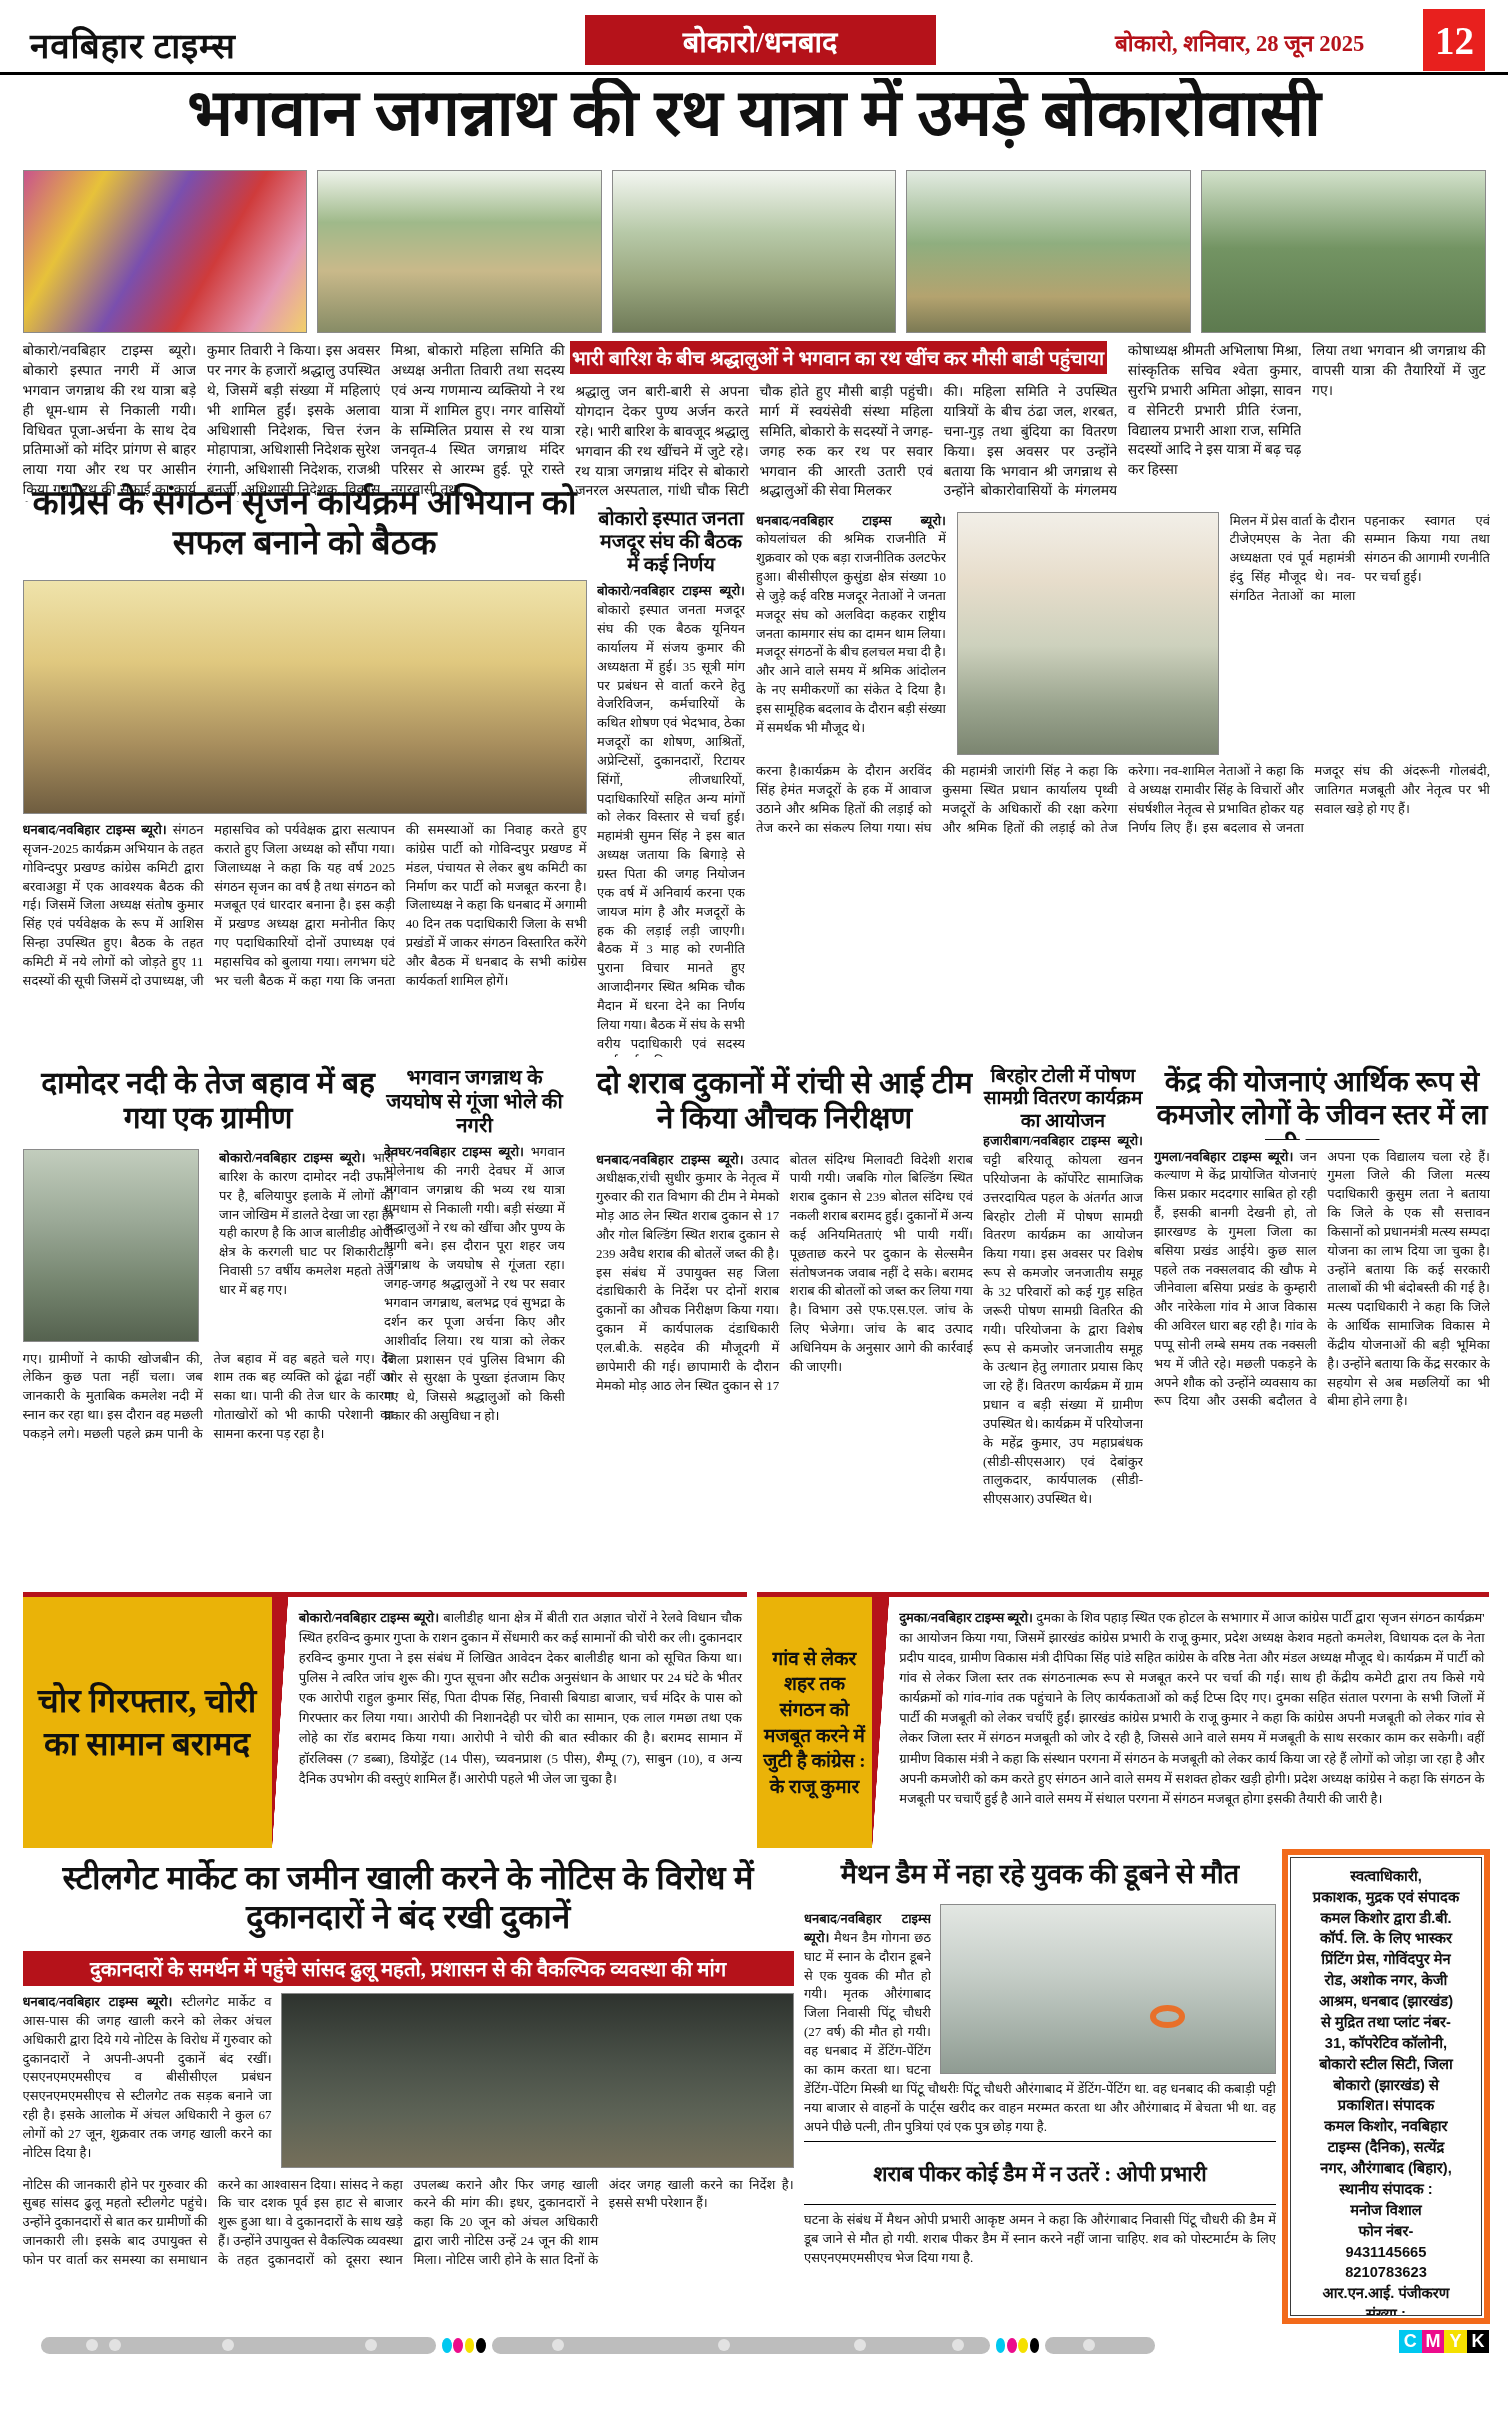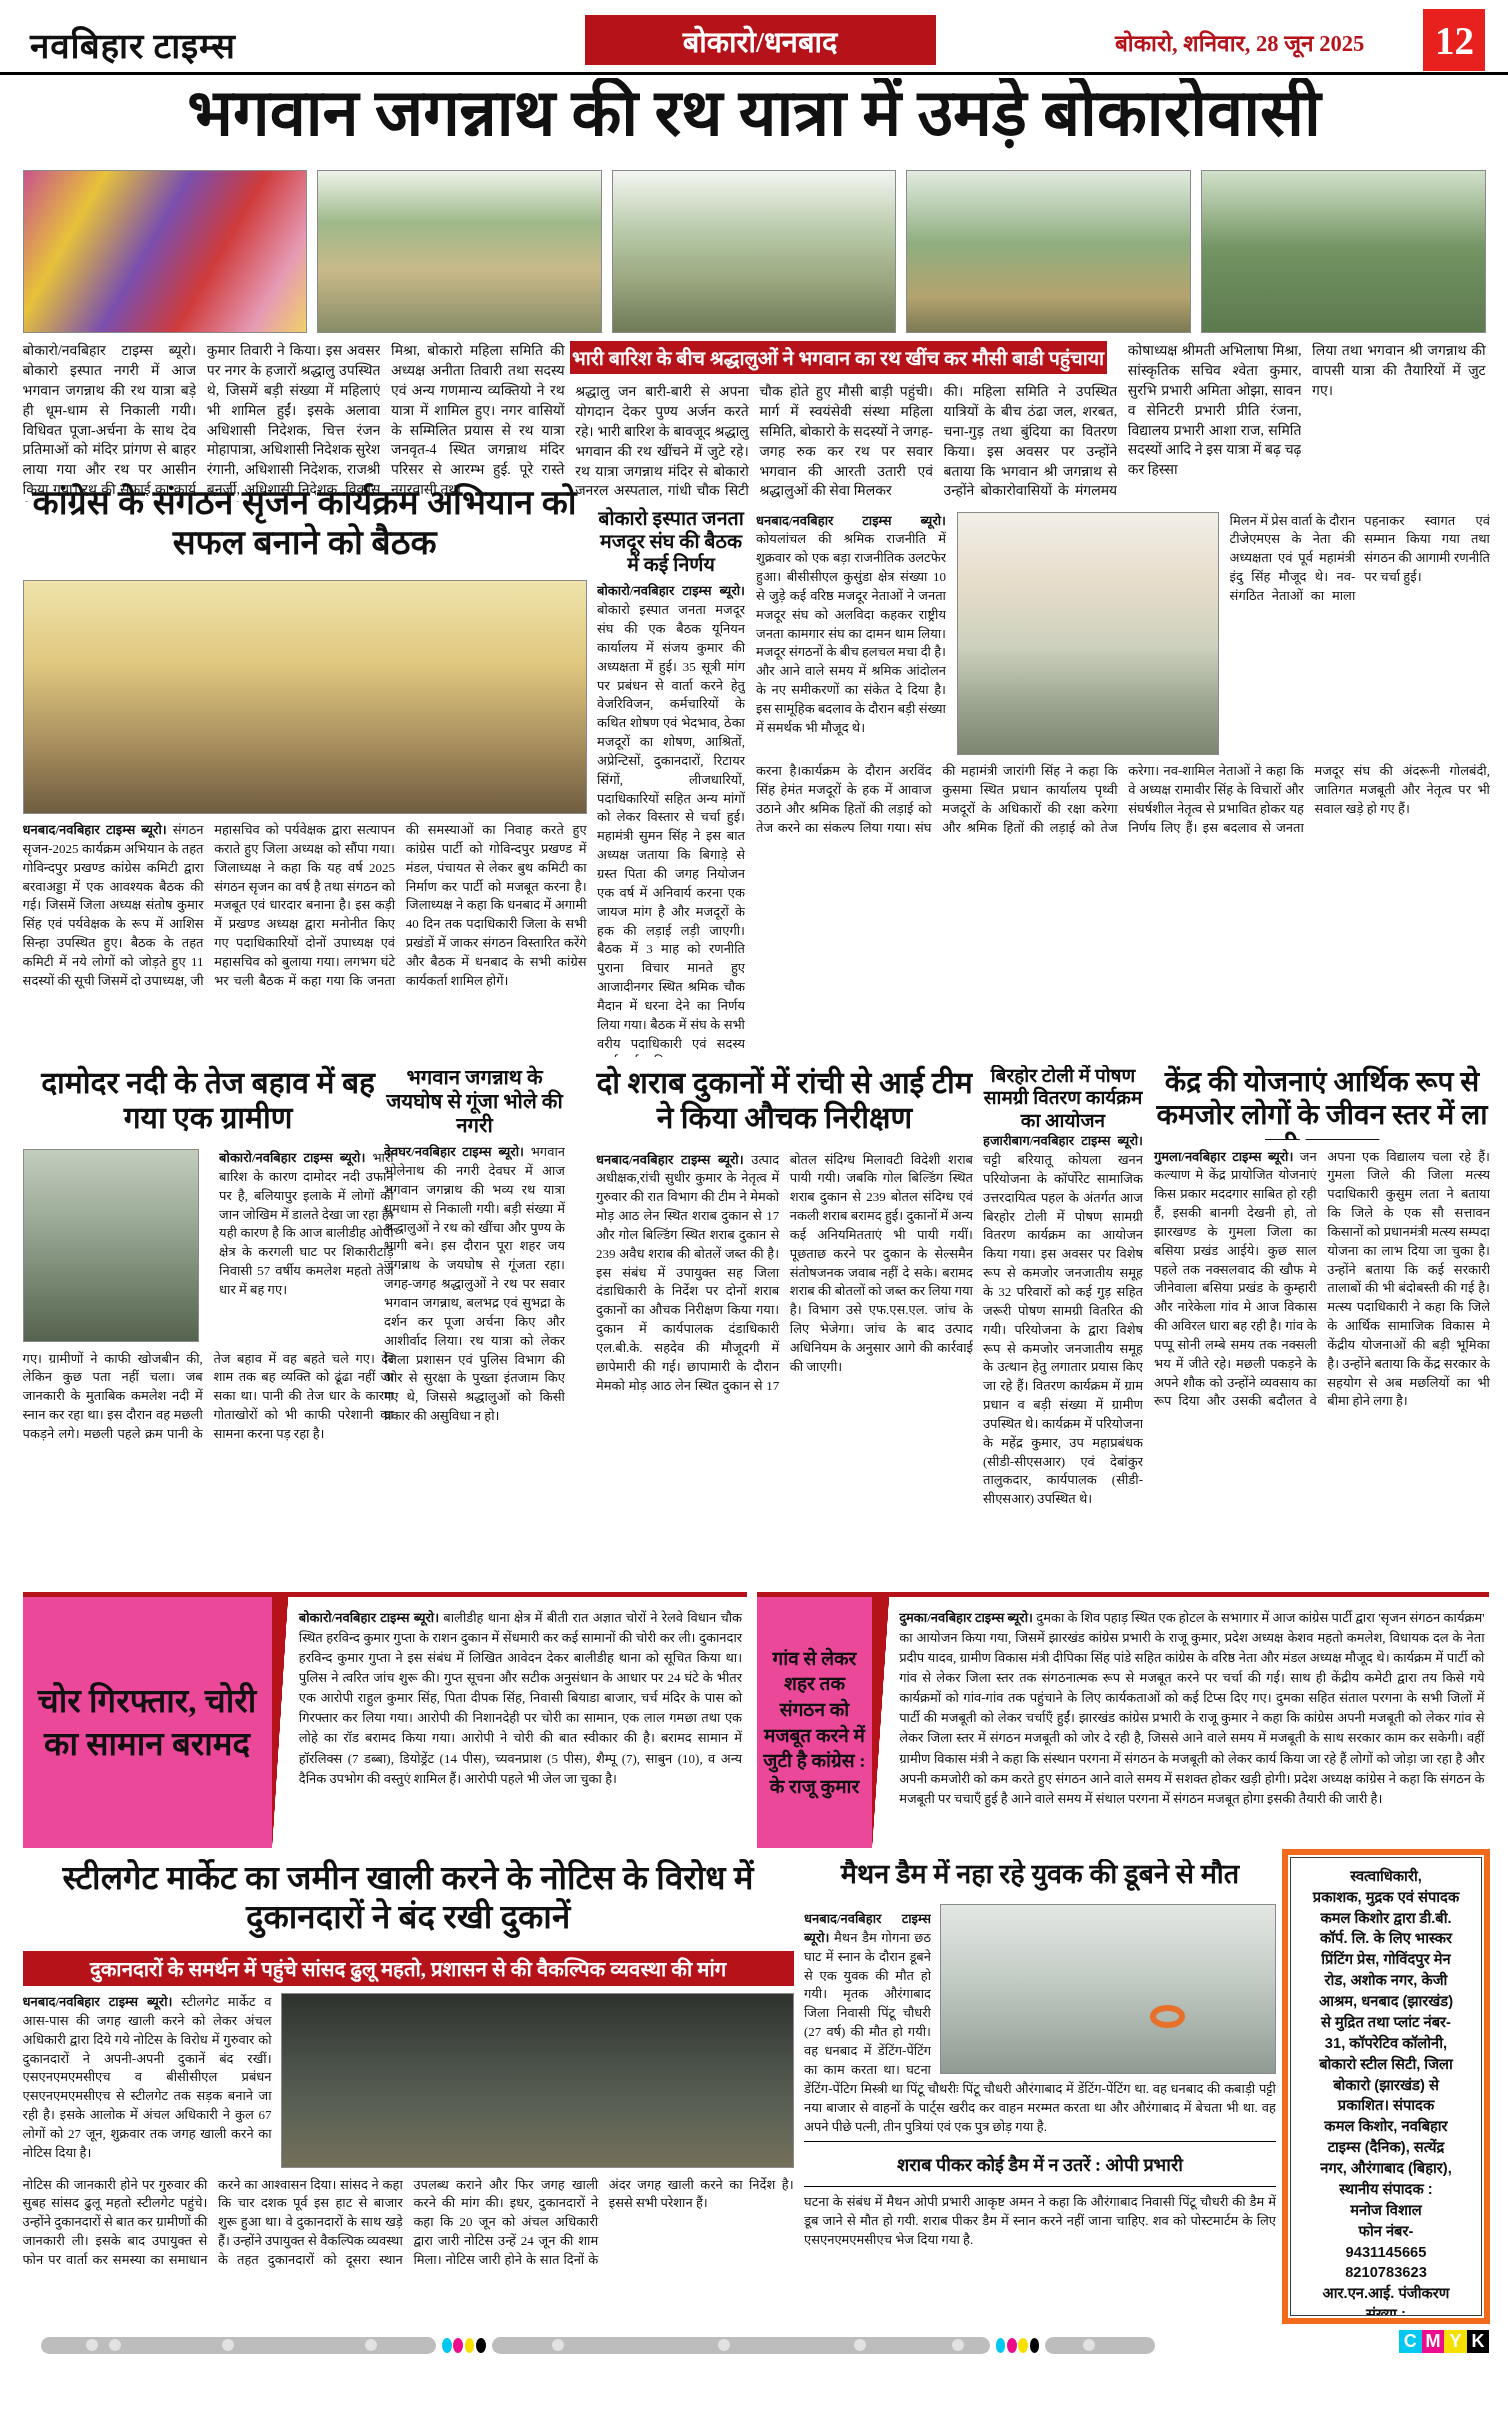--- a/index.html
+++ b/index.html
@@ -81,21 +81,21 @@
   .birhor .body-text { height: 437px; }
 
   .schemes { position: absolute; top: 1065px; left: 1154px; width: 336px; }
   .schemes .art-headline { font-size: 28px; height: 75px; }
   .schemes .body-text { margin-top: 7.5px; column-count: 2; column-gap: 10.6px; height: 422px; }
 
   
   .brief-box { position: absolute; top: 1592px; border-top: 5.3px solid #b5121a; display: flex; height: 256px; overflow: hidden; }
   .brief-box.left { left: 22.6px; width: 724px; }
   .brief-box.right { left: 757px; width: 732px; }
-  .brief-label { background: #ec4899; display: flex; align-items: center; justify-content: center; text-align: center;
+  .brief-label { background: #eab308; display: flex; align-items: center; justify-content: center; text-align: center;
                  font-weight: bold; padding: 6px; }
   .brief-box.left .brief-label { width: 249px; font-size: 33px; line-height: 1.3; }
   .brief-box.right .brief-label { width: 115px; font-size: 19px; line-height: 1.35; }
   .brief-slant { width: 16.6px; background: linear-gradient(to bottom right, #b5121a 0%, #b5121a 50%, transparent 51%); }
   .brief-body { flex: 1; padding: 10.6px 4.5px 4.5px 10.6px; font-size: 13px; line-height: 1.55; text-align: justify; overflow: hidden; }
 
   
   .steelgate { position: absolute; top: 1859px; left: 22.6px; width: 771px; }
   .steelgate .art-headline { font-size: 33px; height: 87px; }
   .sg-subbar { margin-top: 4.5px; height: 35px; background: #b5121a; color: #fff; display: flex; align-items: center;
@@ -107,22 +107,22 @@
   .steelgate .body-text.bottom { margin-top: 7.5px; column-count: 4; column-gap: 10.6px; height: 143px; }
 
   .maithon { position: absolute; top: 1859px; left: 804px; width: 472px; }
   .maithon .art-headline { font-size: 27px; height: 39px; white-space: nowrap; }
   .mt-row { display: flex; gap: 9px; margin-top: 6px; height: 170px; }
   .mt-intro { width: 127px; }
   .ph-dam { flex: 1; border: 0.8px solid #8a8a8a; position: relative;
             background: linear-gradient(180deg,#e3e7e3 0%,#c6cec8 40%,#a9b4ac 72%,#8f9b92 100%); }
   .life-ring { position: absolute; right: 90px; bottom: 45px; width: 35px; height: 22.6px; border: 6.8px solid #e8702a; border-radius: 50%; }
   .maithon .body-text { margin-top: 6px; }
-  .mt-boxhead { margin-top: 4.5px; padding: 10px 0; border-top: 1.5px solid #000; border-bottom: 1.5px solid #000;
-                font-weight: bold; font-size: 18px; text-align: center; }
+  .mt-boxhead { margin-top: 4.5px; padding: 17px 0; border-top: 1.5px solid #000; border-bottom: 1.5px solid #000;
+                font-weight: bold; font-size: 21px; text-align: center; }
   .mt-para2 { margin-top: 4.5px; }
 
   
   .imprint { position: absolute; top: 1849px; left: 1282px; width: 208px; height: 475px; background: #fff;
              border: 6.8px solid #f26a1b; padding: 2.3px; }
   .imprint-inner { width: 100%; height: 100%; border: 1.5px solid #3a3a3a; padding: 7.5px 3px;
                    font-size: 14.7px; font-weight: bold; text-align: center; line-height: 1.42;
                    white-space: pre-line; overflow: hidden; font-family: "Liberation Sans", sans-serif; }
 
   

